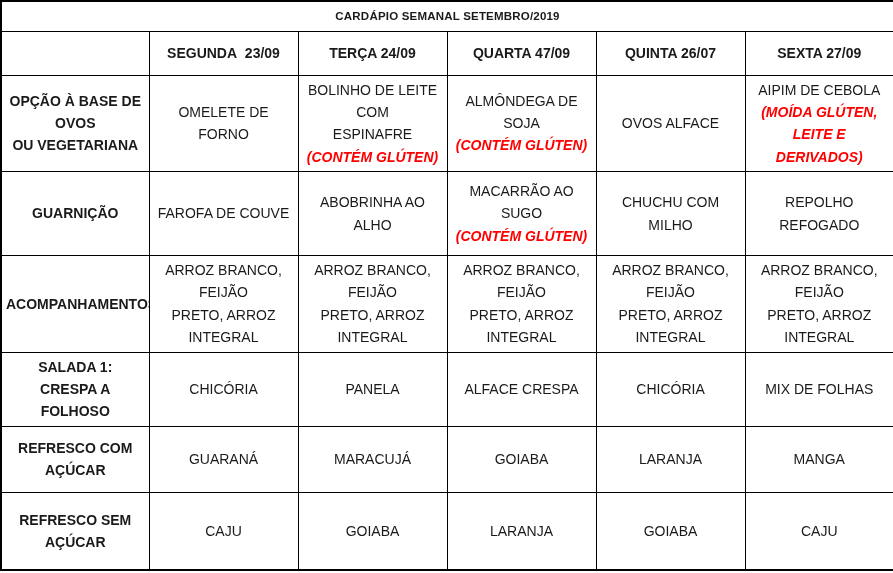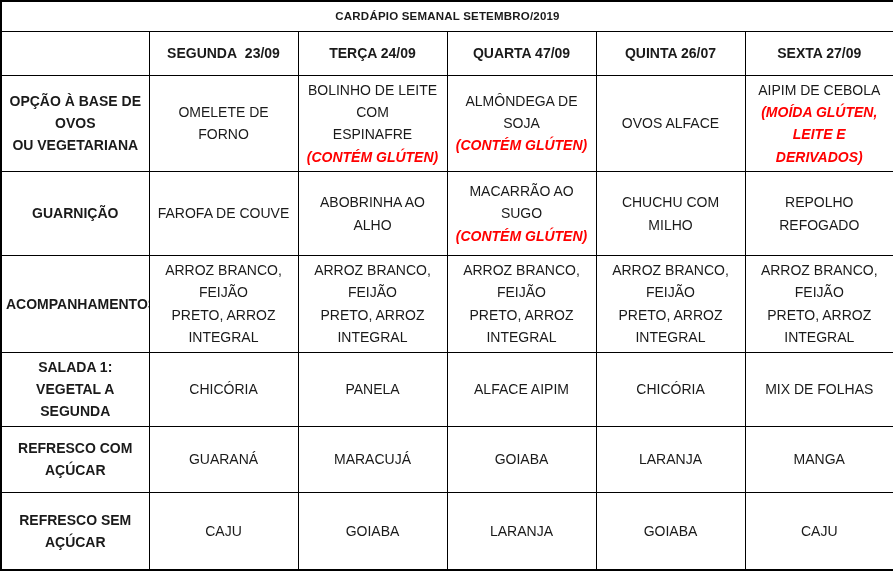--- a/index.html
+++ b/index.html
@@ -105,24 +105,24 @@
 PRETO, ARROZ INTEGRAL</div></td>
         <td><div>ARROZ BRANCO, FEIJÃO
 PRETO, ARROZ INTEGRAL</div></td>
         <td><div>ARROZ BRANCO, FEIJÃO
 PRETO, ARROZ INTEGRAL</div></td>
         <td><div>ARROZ BRANCO, FEIJÃO
 PRETO, ARROZ INTEGRAL</div></td>
       </tr>
       <tr>
         <th>SALADA 1:
-VEGETAL A SEGUNDA</th>
+CRESPA A FOLHOSO</th>
         <td><div>CHICÓRIA</div></td>
         <td><div>PANELA</div></td>
-        <td><div>ALFACE AIPIM</div></td>
+        <td><div>ALFACE CRESPA</div></td>
         <td><div>CHICÓRIA</div></td>
         <td><div>MIX DE FOLHAS</div></td>
       </tr>
       <tr>
         <th>REFRESCO COM AÇÚCAR</th>
         <td><div>GUARANÁ</div></td>
         <td><div>MARACUJÁ</div></td>
         <td><div>GOIABA</div></td>
         <td><div>LARANJA</div></td>
         <td><div>MANGA</div></td>

